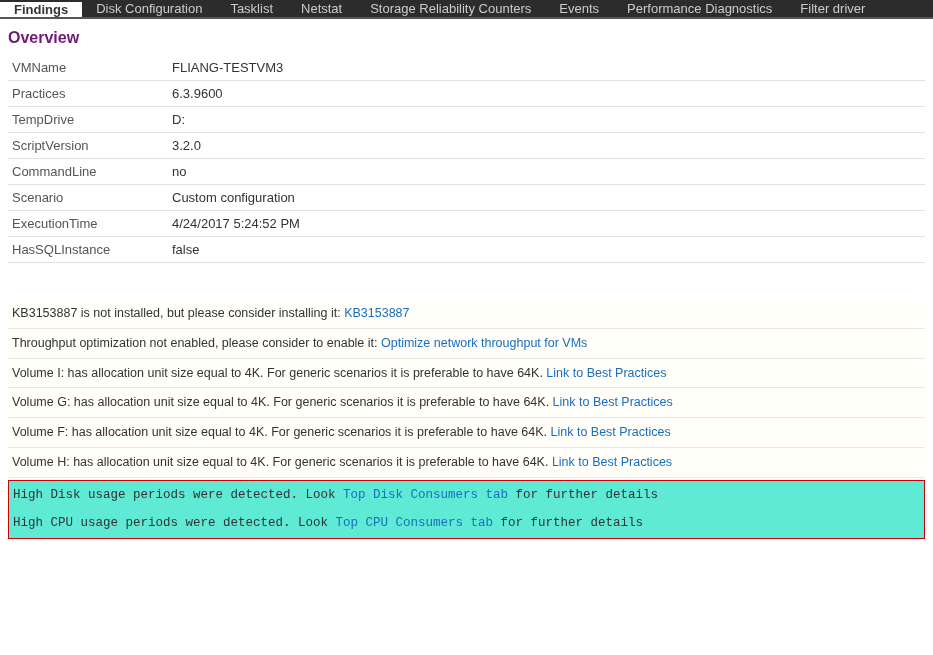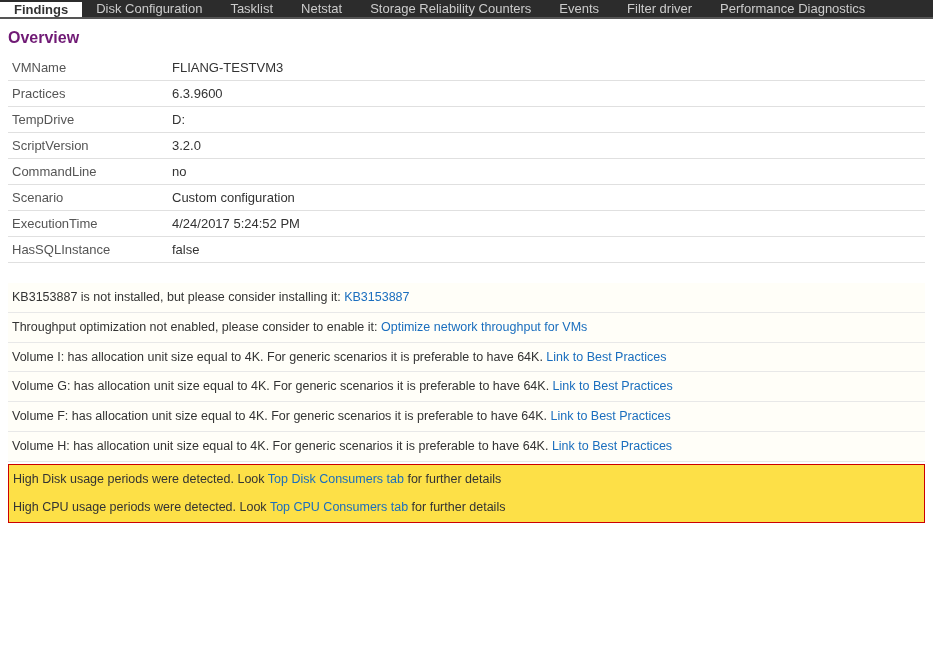--- a/index.html
+++ b/index.html
@@ -27,21 +27,21 @@
     .content { padding: 10px 8px; }
 
     
     .section-title {
       font-size: 16px;
       font-weight: bold;
       margin-bottom: 8px;
       color: #701a75;
     }
 
-    .overview-table { width: 100%; border-collapse: collapse; margin-bottom: 20px; }
+    .overview-table { width: 100%; border-collapse: collapse; margin-bottom: 36px; }
     .overview-table tr { border-bottom: 1px solid #e0e0e0; }
     .overview-table td { padding: 5px 4px; vertical-align: top; }
     .overview-table td:first-child { width: 160px; color: #555; }
     .overview-table td:last-child { color: #333; }
 
     
     .messages-title {
       font-size: 14px;
       font-weight: bold;
       margin-bottom: 6px;
@@ -51,43 +51,44 @@
     .message-row {
       padding: 5px 4px;
       border-bottom: 1px solid #e8e8e8;
       background: #fffef8;
       font-size: 12.5px;
       line-height: 1.5;
     }
 
     .message-row.highlighted {
       border: 1px solid #cc0000;
-      background: #fde047;
+      background: #5eead4;
       margin-top: 2px;
+      font-family: Liberation Mono, monospace;
     }
 
     .message-row.highlighted + .message-row.highlighted {
       border-top: none;
       margin-top: 0;
     }
 
     a.link { color: #1a6ebe; text-decoration: none; }
   </style>
 </head>
 <body>
 
 <div class="tabs">
   <button class="tab active">Findings</button>
   <button class="tab">Disk Configuration</button>
   <button class="tab">Tasklist</button>
   <button class="tab">Netstat</button>
   <button class="tab">Storage Reliability Counters</button>
   <button class="tab">Events</button>
+  <button class="tab">Performance Diagnostics</button>
   <button class="tab">Filter driver</button>
-  <button class="tab">Performance Diagnostics</button>
 </div>
 
 <div class="content">
 
   <div class="section-title">Overview</div>
 
   <table class="overview-table">
     <tbody id="overview-tbody">
         <tr>
           <td>VMName</td>

